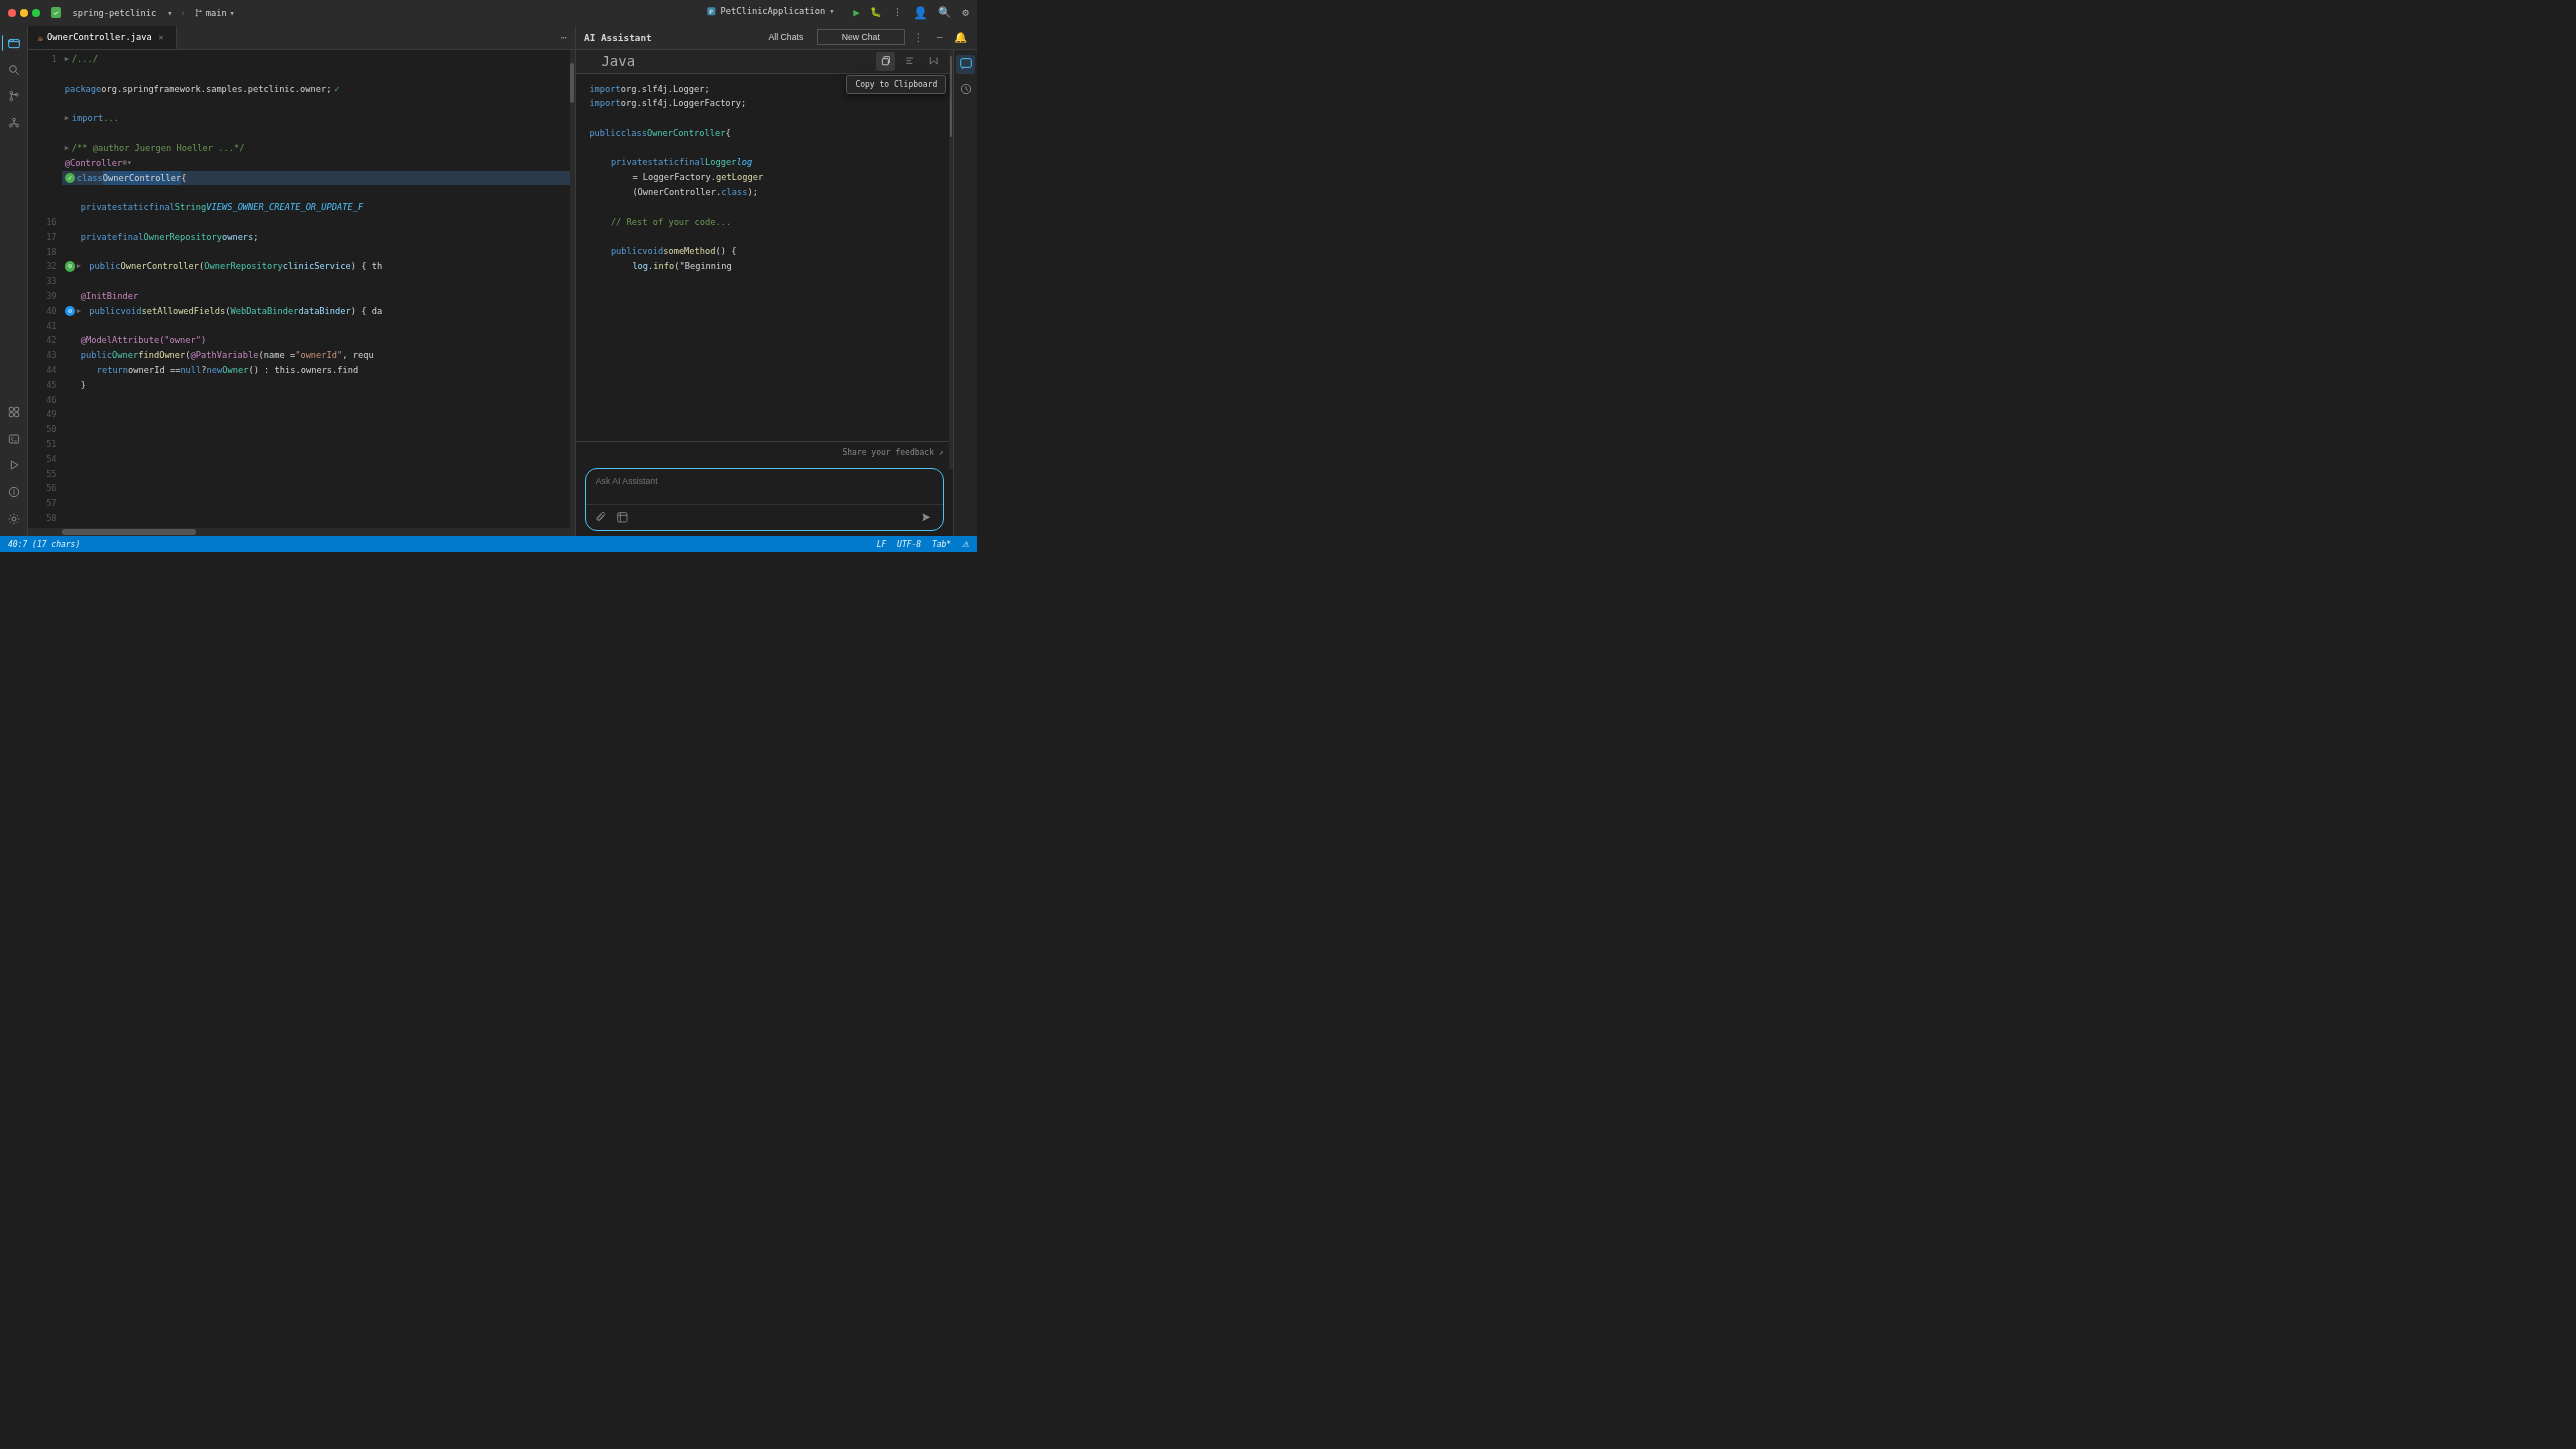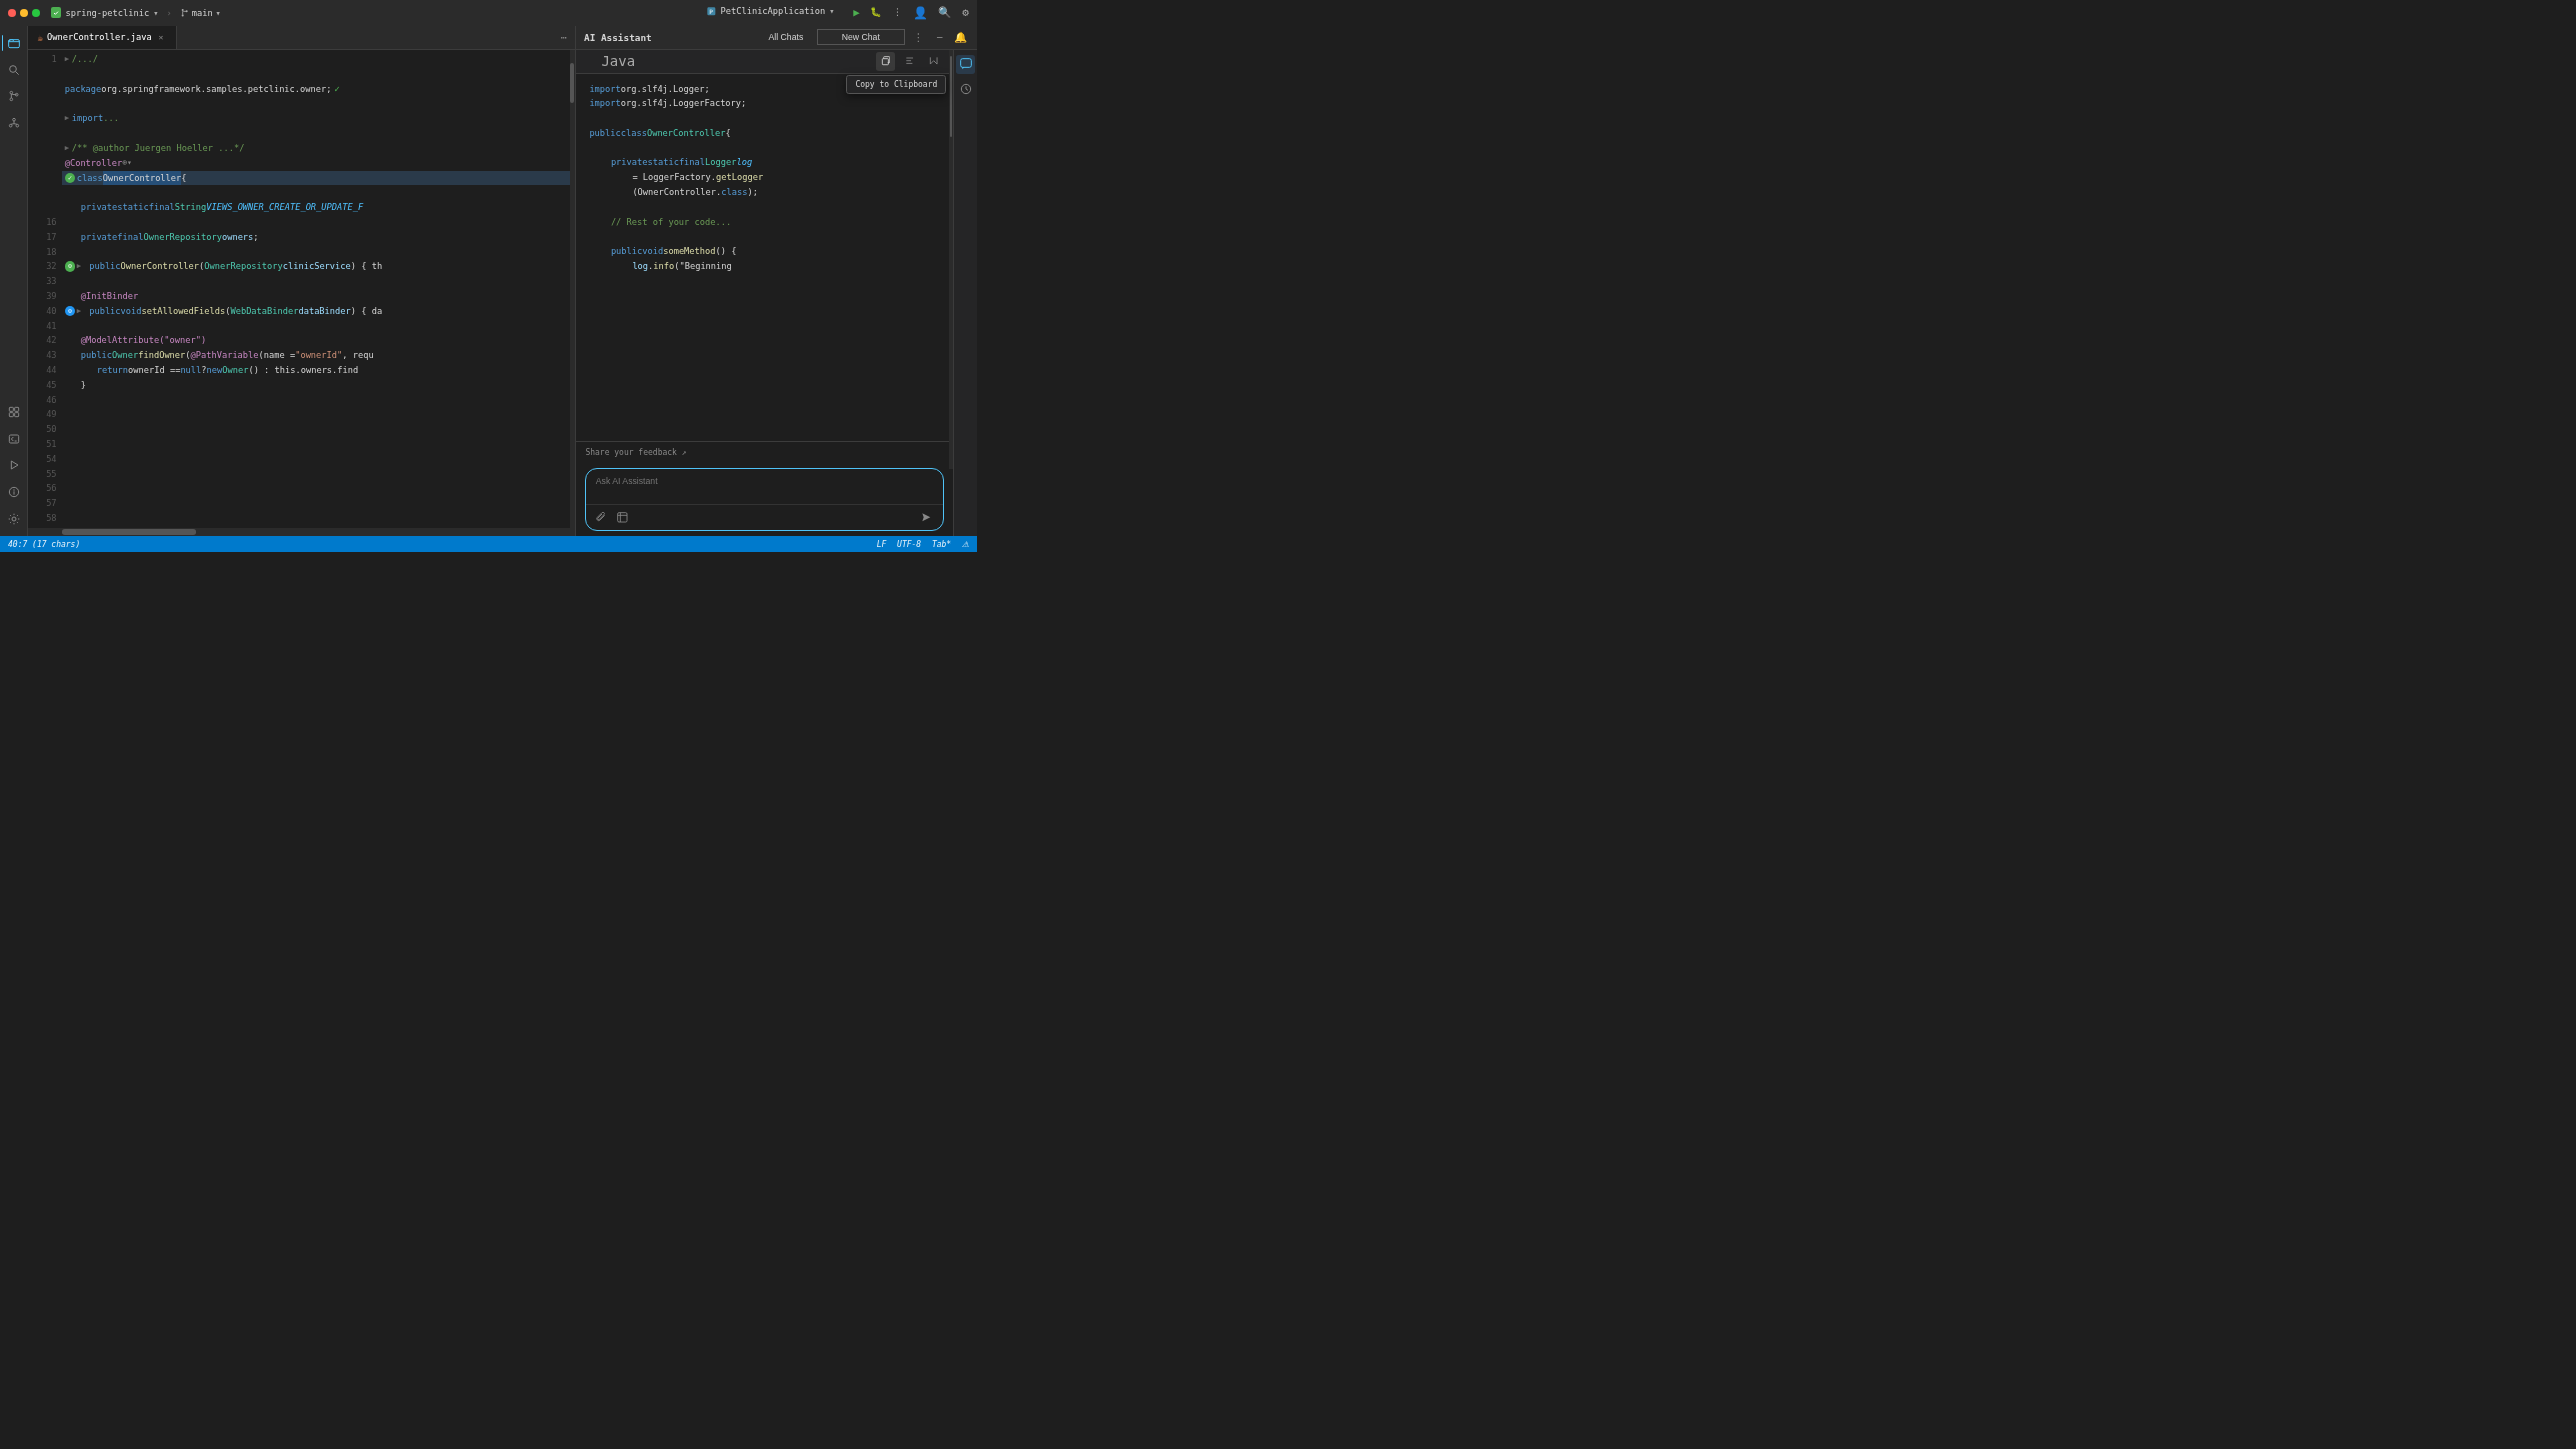--- a/index.html
+++ b/index.html
@@ -34,21 +34,21 @@
       width: 8px;
       height: 8px;
       border-radius: 50%;
     }
     .tl-red { background: #ff5f57; }
     .tl-yellow { background: #ffbd2e; }
     .tl-green { background: #28c840; }
     .title-project {
       display: flex;
       align-items: center;
-      gap: 4px;
+      gap: 11px;
       color: #d4d4d4;
       font-size: 8.7px;
     }
     .project-icon {
       width: 10.7px;
       height: 10.7px;
       background: #4CAF50;
       border-radius: 2px;
       display: flex;
       align-items: center;
@@ -470,21 +470,21 @@
       position: absolute;
       top: 6.7px;
       left: 0.7px;
     }
 
     
     .ai-feedback {
       height: 21.5px;
       display: flex;
       align-items: center;
-      justify-content: flex-start;
+      justify-content: flex-end;
       padding: 0 9.4px;
       border-top: 0.7px solid #3c3c3c;
     }
     .ai-feedback-link {
       font-size: 8px;
       color: #888;
       cursor: pointer;
       display: flex;
       align-items: center;
       gap: 2.7px;

